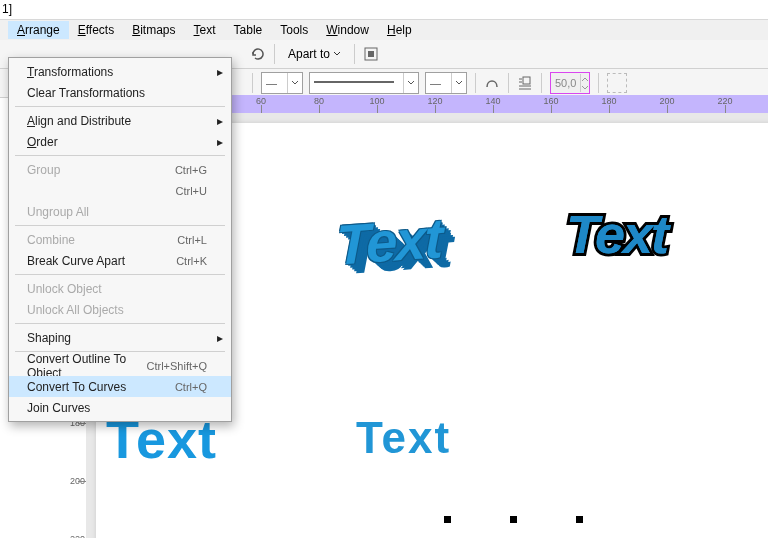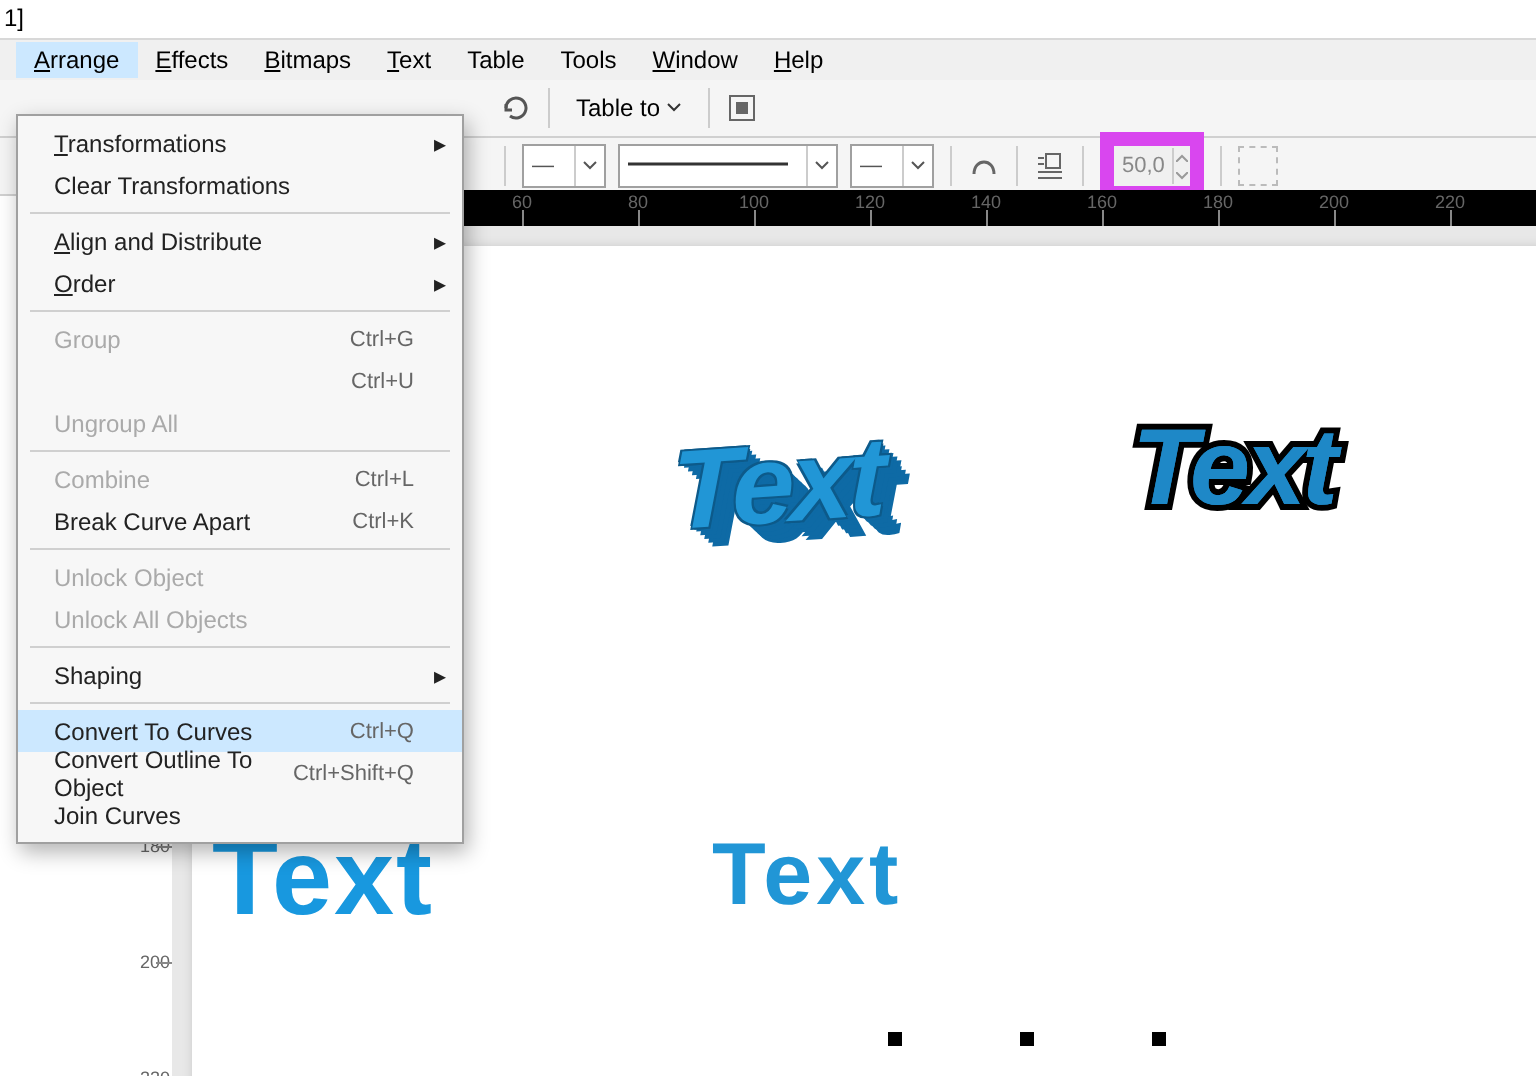--- a/index.html
+++ b/index.html
@@ -9,26 +9,26 @@
   .menubar .m.open { background:#cce8ff; }
   .toolbar { height:28px; background:#f5f5f5; border-bottom:1px solid #d0d0d0; display:flex; align-items:center; padding-left:250px; gap:6px; }
   .toolbar2 { height:28px; background:#f5f5f5; border-bottom:1px solid #d0d0d0; display:flex; align-items:center; padding-left:250px; gap:6px; }
   .btn-icon { width:16px; height:16px; display:flex; align-items:center; justify-content:center; }
   .sep { width:1px; height:20px; background:#ccc; margin:0 2px; }
   .snap { display:flex; align-items:center; gap:3px; padding:2px 5px; }
   .combo { height:20px; border:1px solid #a0a0a0; background:#fff; display:flex; align-items:center; font-size:11px; }
   .combo .sel { padding:0 4px; flex:1; color:#555; }
   .combo .arr { width:14px; height:100%; border-left:1px solid #ccc; display:flex; align-items:center; justify-content:center; }
   .arr svg { width:8px; height:8px; }
-  .num { width:38px; height:20px; border:7px solid #d946ef; background:#f0f0f0; display:flex; align-items:center; }
+  .num { width:38px; height:20px; border:1px solid #d946ef; background:#f0f0f0; display:flex; align-items:center; }
   .num .v { padding:0 4px; flex:1; color:#888; font-size:11px; }
   .num .spin { width:12px; display:flex; flex-direction:column; }
   .num .spin div { height:9px; border-left:1px solid #ccc; display:flex; align-items:center; justify-content:center; }
   .ghost { width:18px; height:18px; border:1px dashed #bbb; }
-  .ruler-h { position:absolute; left:86px; right:0; top:95px; height:18px; background:#000000; border-bottom:1px solid #ccc; display:flex; }
+  .ruler-h { position:absolute; left:86px; right:0; top:95px; height:18px; background:#c4b5fd; border-bottom:1px solid #ccc; display:flex; }
   .tick-h { position:absolute; top:0; height:18px; font-size:9px; color:#666; }
   .tick-h .n { position:absolute; top:1px; left:0; transform:translateX(-50%);} 
   .tick-h .mk { position:absolute; bottom:0; left:0; width:1px; height:8px; background:#888; }
   .ruler-v { position:absolute; left:68px; top:113px; bottom:0; width:18px; background:#fff; border-right:1px solid #ccc; }
   .tick-v { position:absolute; left:0; width:18px; font-size:9px; color:#666; }
   .tick-v .n { position:absolute; left:2px; top:0; transform:translateY(-50%);} 
   .tick-v .mk { position:absolute; right:0; top:0; height:1px; width:8px; background:#888; }
   .canvas { position:absolute; left:86px; top:113px; right:0; bottom:0; background:#e8e8e8; }
   .page { position:absolute; left:10px; top:10px; right:-40px; bottom:-40px; background:#fff; box-shadow:2px 2px 6px rgba(0,0,0,0.25); }
   .dropdown { position:absolute; left:8px; top:39px; width:222px; background:#f7f7f7; border:1px solid #a0a0a0; box-shadow:2px 4px 10px rgba(0,0,0,0.3); font-size:12px; color:#222; padding:3px 0; z-index:50;margin-top:18px; }
@@ -73,21 +73,21 @@
 
 <div class="toolbar">
   <div class="btn-icon">
       <svg viewBox="0 0 16 16">
         <path d="M3 8a5 5 0 1 1 2 4" fill="none" stroke="#555" stroke-width="1.5"></path>
         <path d="M3 6l0 3 3 0" fill="none" stroke="#555" stroke-width="1.5"></path>
       </svg>
     </div>
   <div class="sep"></div>
   <div class="snap">
-    <span>Table to</span>
+    <span>Apart to</span>
     <svg width="8" height="8" viewBox="0 0 8 8">
         <path d="M1 2l3 3 3-3" fill="none" stroke="#333"></path>
       </svg>
   </div>
   <div class="sep"></div>
   <div class="btn-icon">
       <svg viewBox="0 0 16 16">
         <rect x="2" y="2" width="12" height="12" fill="none" stroke="#666"></rect>
         <rect x="5" y="5" width="6" height="6" fill="#666"></rect>
       </svg>
@@ -304,24 +304,24 @@
   </div>
   <div class="row dis">
     <span class="lbl">Unlock All Objects</span>
   </div>
   <hr>
   <div class="row">
     <span class="lbl">Shaping</span>
     <span class="sub">▸</span>
   </div>
   <hr>
+  <div class="row">
+    <span class="lbl">Convert Outline To Object</span>
+      <span class="kb">Ctrl+Shift+Q</span>
+  </div>
   <div class="row hl">
     <span class="lbl">Convert To Curves</span>
       <span class="kb">Ctrl+Q</span>
   </div>
   <div class="row">
-    <span class="lbl">Convert Outline To Object</span>
-      <span class="kb">Ctrl+Shift+Q</span>
-  </div>
-  <div class="row">
     <span class="lbl">Join Curves</span>
   </div>
 </div>
 
 </body></html>

